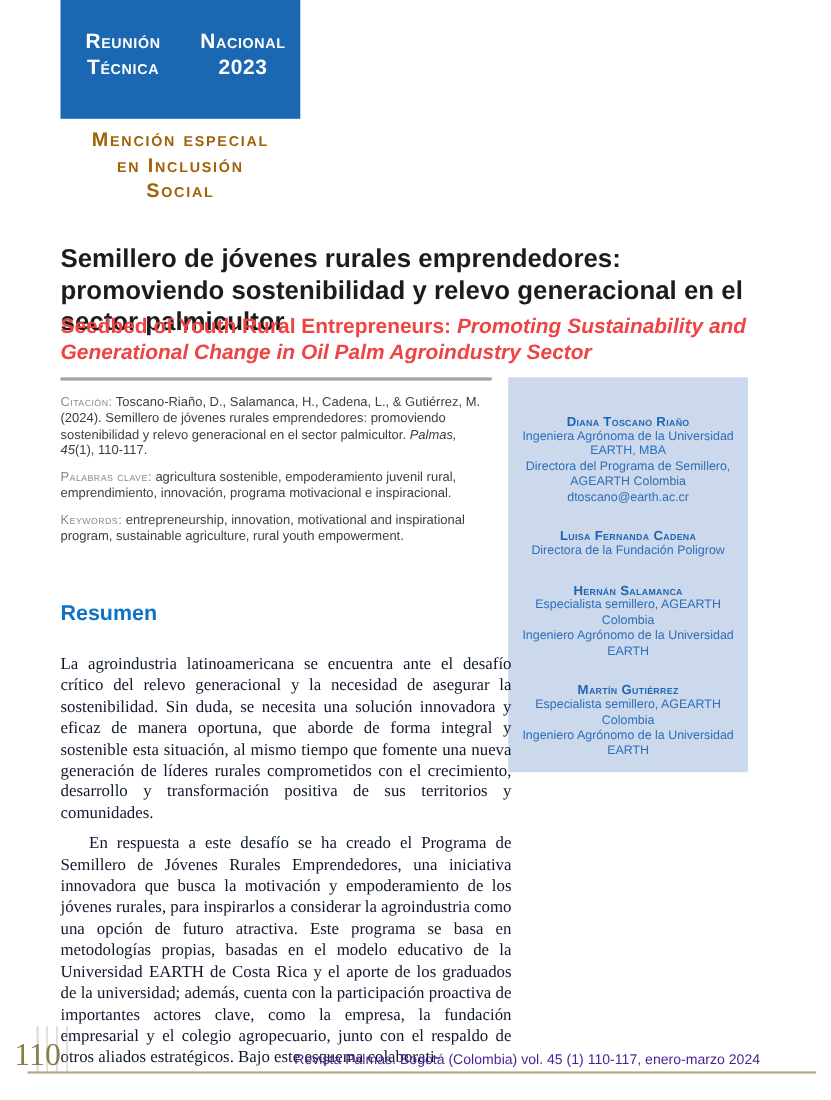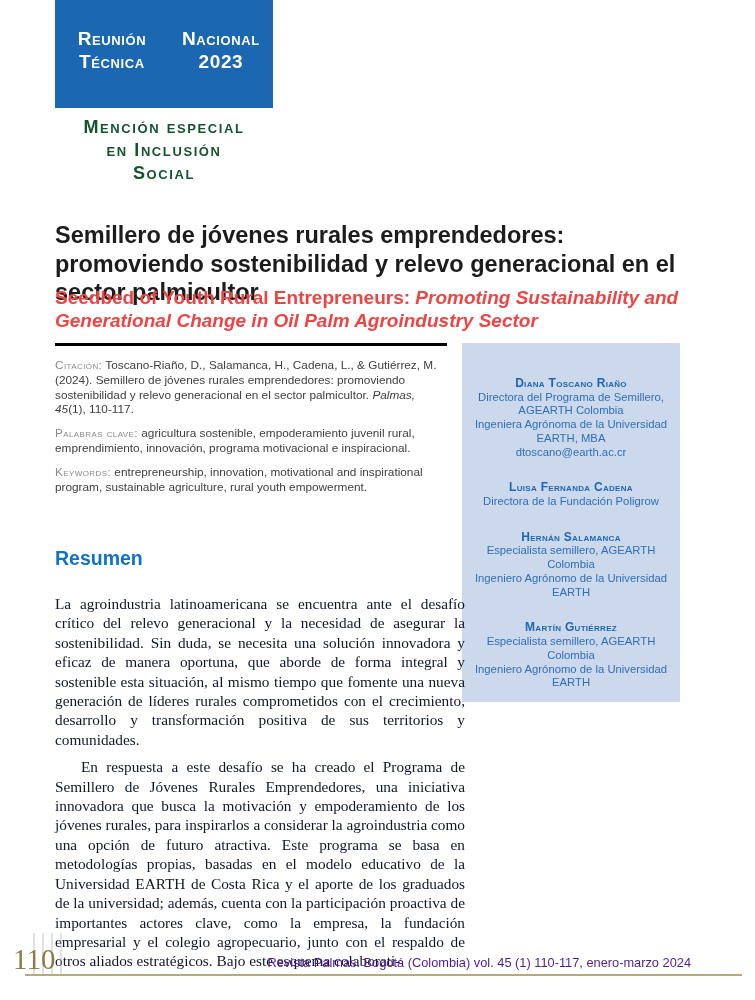--- a/index.html
+++ b/index.html
@@ -33,21 +33,21 @@
     font-size: 19px;
     line-height: 23px;
     letter-spacing: 0.6px;
   }
 
   .mention {
     position: absolute;
     left: 55px; top: 116px;
     width: 218px;
     text-align: center;
-    color: #14532d;
+    color: #a16207;
     font-weight: bold;
     font-variant: small-caps;
     font-size: 18px;
     line-height: 23px;
     letter-spacing: 1.6px;
   }
 
   
   .title-es {
     position: absolute;
@@ -72,21 +72,21 @@
   
   .meta-row {
     position: absolute;
     left: 55px; top: 343px;
     width: 625px;
     display: flex;
     align-items: flex-start;
   }
   .citation-col {
     width: 392px;
-    border-top: 3px solid #000000;
+    border-top: 3px solid #a3a3a3;
     padding-top: 12px;
     box-sizing: border-box;
   }
   .citation-col p {
     margin: 0 0 9px 0;
     font-size: 11.8px;
     line-height: 14.8px;
     color: #3e3e3e;
   }
   .meta-label {
@@ -195,22 +195,22 @@
   <div class="meta-row">
     <div class="citation-col">
       <p><span class="meta-label">Citación:</span><span> Toscano-Riaño, D., Salamanca, H., Cadena, L., &amp; Gutiérrez, M. (2024). Semillero de jóvenes rurales emprendedores: promoviendo sostenibilidad y relevo generacional en el sector palmicultor. </span><span class="cite-italic">Palmas, 45</span><span>(1), 110-117.</span></p>
       <p><span class="meta-label">Palabras clave:</span><span> agricultura sostenible, empoderamiento juvenil rural, emprendimiento, innovación, programa motivacional e inspiracional.</span></p>
       <p><span class="meta-label">Keywords:</span><span> entrepreneurship, innovation, motivational and inspirational program, sustainable agriculture, rural youth empowerment.</span></p>
     </div>
 
     <div class="authors-panel">
       <div class="author-block">
         <div class="author-name">Diana Toscano Riaño</div>
+        <div class="author-detail">Ingeniera Agrónoma de la Universidad EARTH, MBA</div>
         <div class="author-detail">Directora del Programa de Semillero, AGEARTH Colombia</div>
-        <div class="author-detail">Ingeniera Agrónoma de la Universidad EARTH, MBA</div>
         <div class="author-detail">dtoscano@earth.ac.cr</div>
       </div>
       <div class="author-block">
         <div class="author-name">Luisa Fernanda Cadena</div>
         <div class="author-detail">Directora de la Fundación Poligrow</div>
       </div>
       <div class="author-block">
         <div class="author-name">Hernán Salamanca</div>
         <div class="author-detail">Especialista semillero, AGEARTH Colombia</div>
         <div class="author-detail">Ingeniero Agrónomo de la Universidad EARTH</div>

